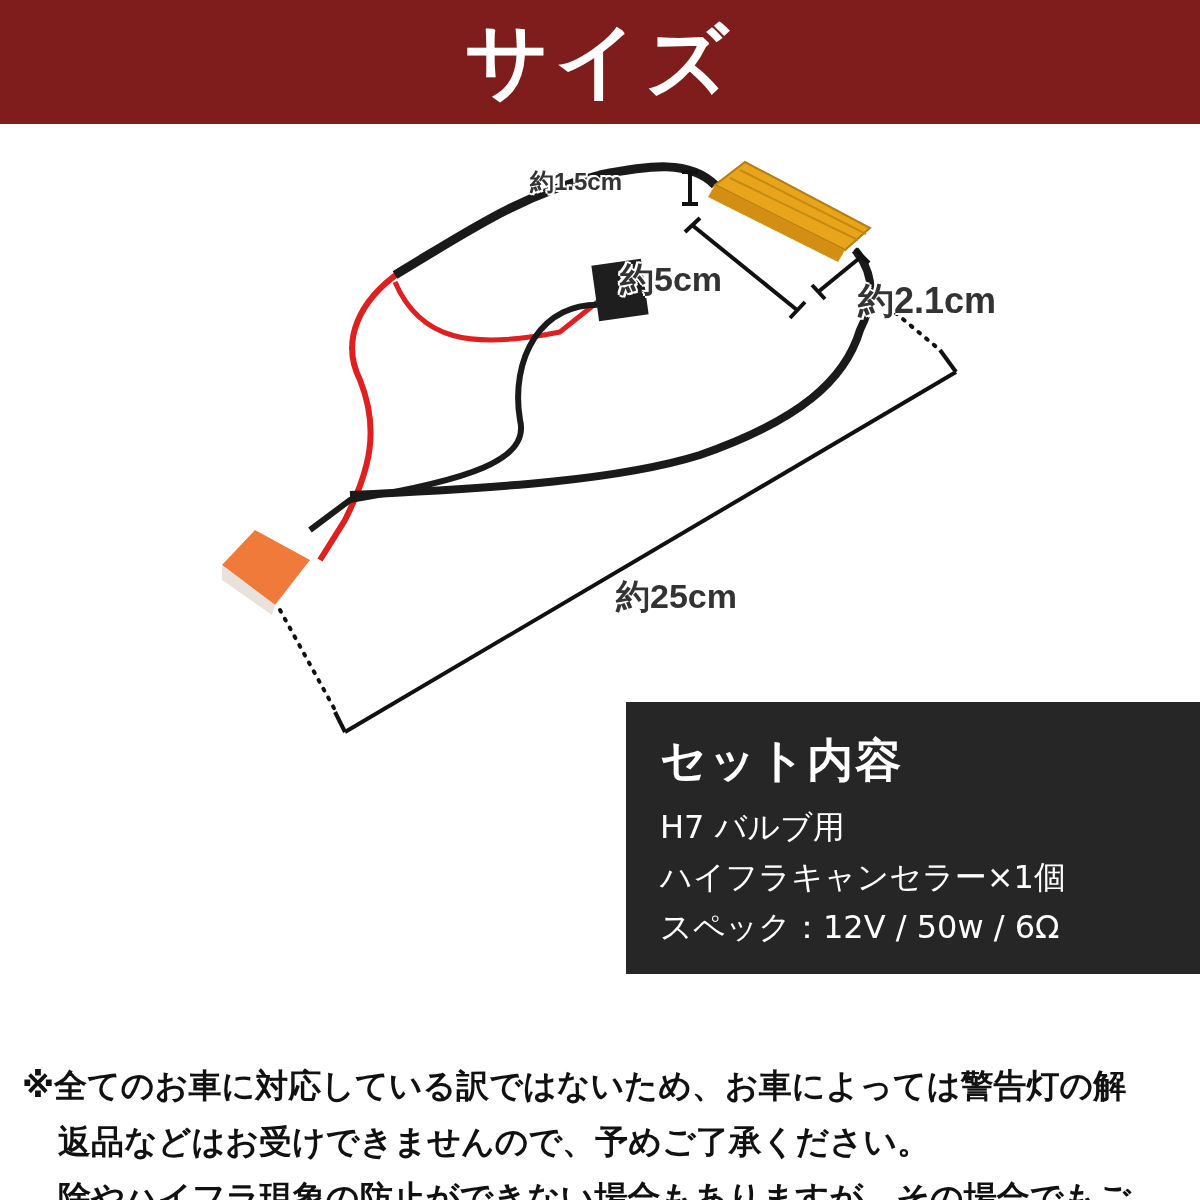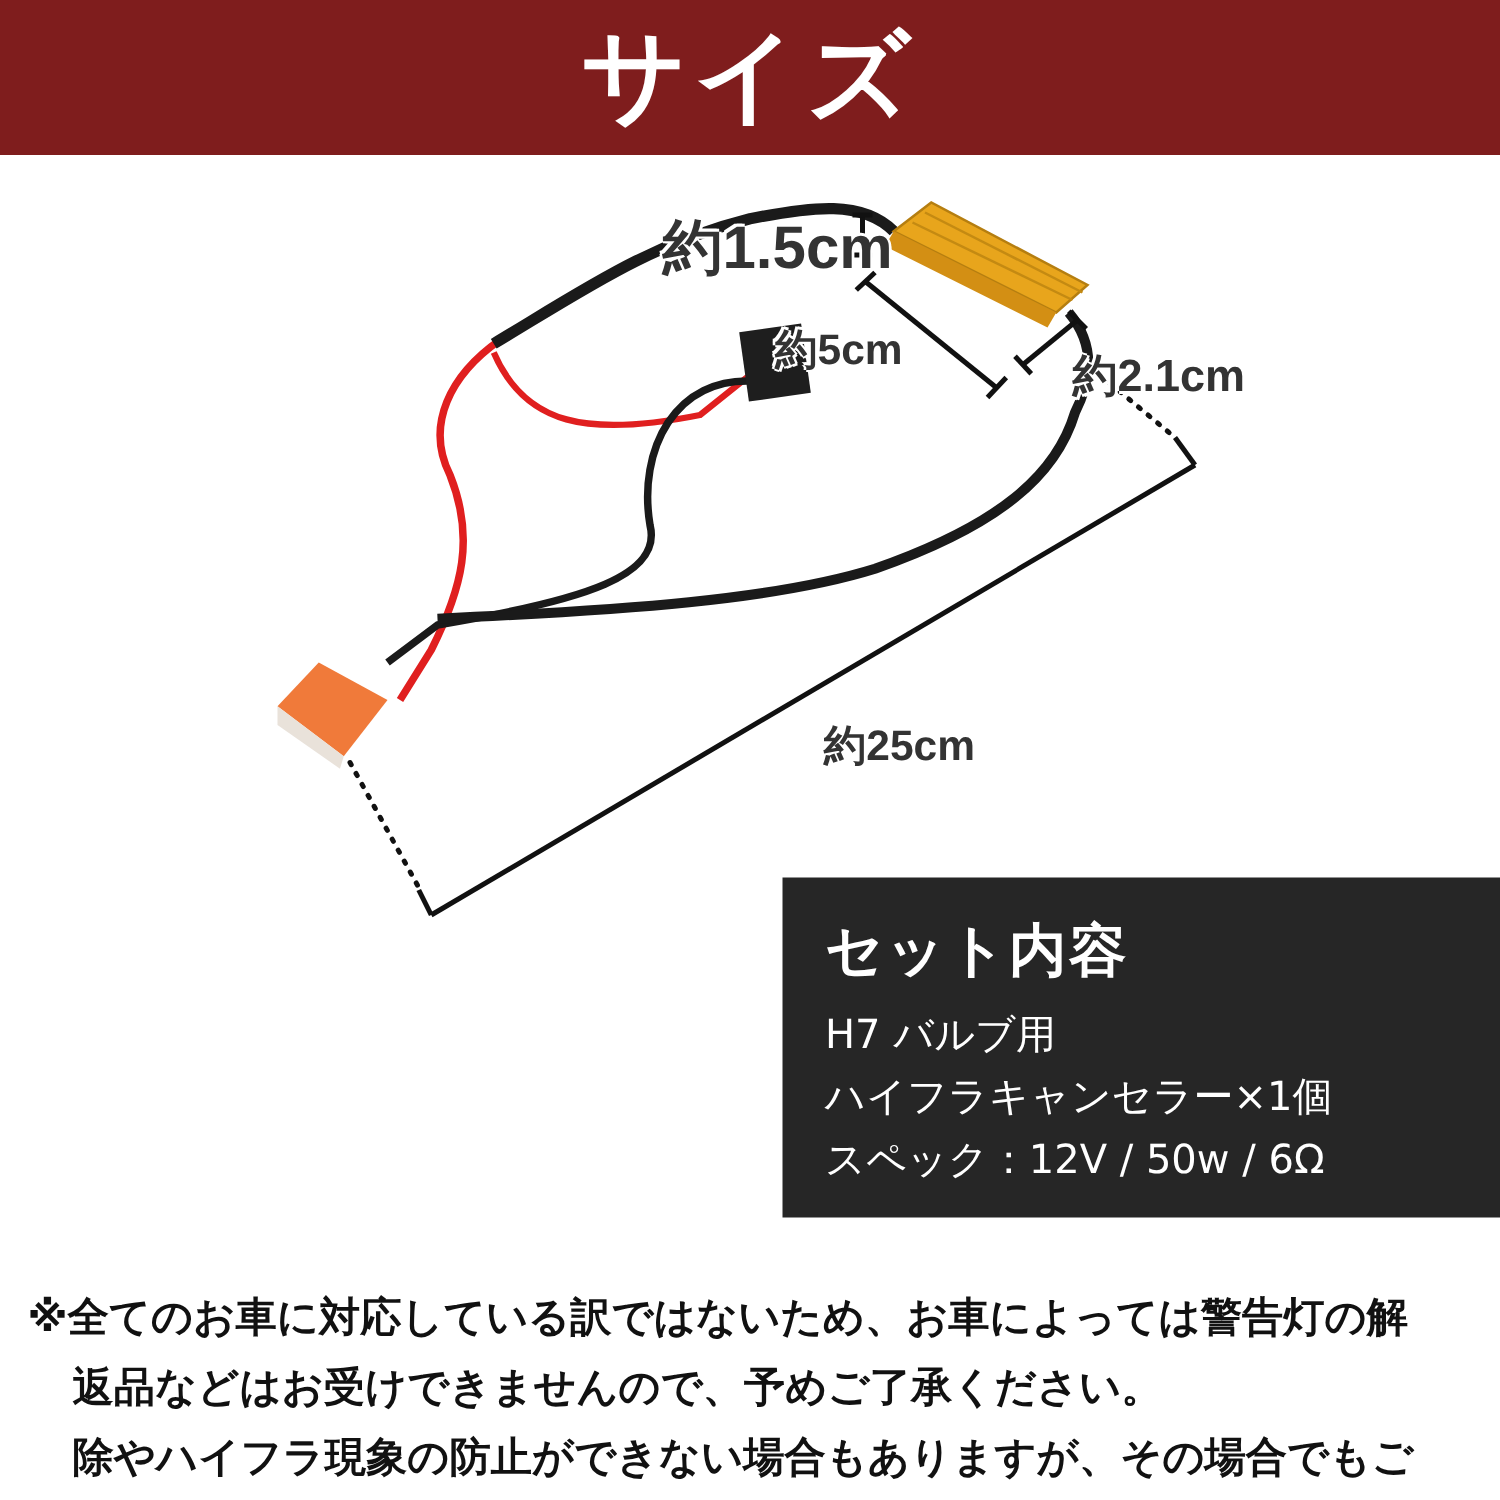--- a/index.html
+++ b/index.html
@@ -66,30 +66,30 @@
       <line x1="855" y1="249" x2="869" y2="263"></line>
       <line x1="345" y1="732" x2="956" y2="372"></line>
       <line x1="335" y1="712" x2="345" y2="732"></line>
       <line x1="940" y1="350" x2="956" y2="372"></line>
     </g>
     <g stroke="#111" stroke-width="4" stroke-dasharray="2,8" stroke-linecap="round" fill="none">
       <line x1="280" y1="610" x2="335" y2="710"></line>
       <line x1="880" y1="300" x2="940" y2="350"></line>
     </g>
   </svg>
-  <div class="dim-label" style="left:530px; top:42px; font-size:48px;text-align:right;">約1.5cm</div>
+  <div class="dim-label" style="left:530px; top:42px; font-size:24px;text-align:right;">約1.5cm</div>
   <div class="dim-label" style="left:620px; top:133px; font-size:34px;">約5cm</div>
   <div class="dim-label" style="left:858px; top:153px; font-size:36px;">約2.1cm</div>
-  <div class="dim-label" style="left:659px; top:450px; font-size:34px;text-align:center;">約25cm</div>
+  <div class="dim-label" style="left:616px; top:450px; font-size:34px;text-align:center;">約25cm</div>
 </div>
 
 <div class="spec-box">
   <div class="spec-title">セット内容</div>
   <div class="spec-line">H7 バルブ用</div>
   <div class="spec-line">ハイフラキャンセラー×1個</div>
   <div class="spec-line">スペック：12V / 50w / 6Ω</div>
 </div>
 
 <div class="notice">
-  <span style="display:block;">※全てのお車に対応している訳ではないため、お車によっては警告灯の解</span>
+  <span style="display:block;margin-top:32px;">※全てのお車に対応している訳ではないため、お車によっては警告灯の解</span>
   <span class="indent">返品などはお受けできませんので、予めご了承ください。</span>
   <span class="indent">除やハイフラ現象の防止ができない場合もありますが、その場合でもご</span>
 </div>
 
 </body></html>

